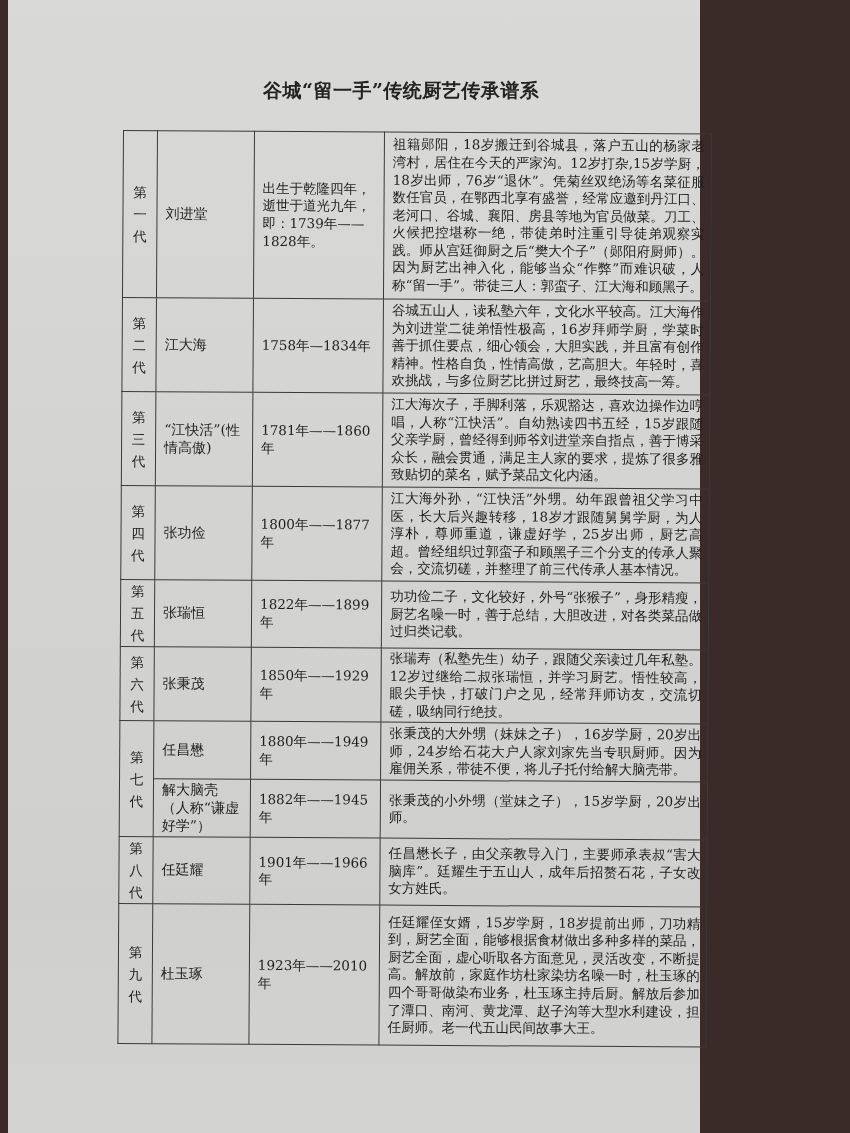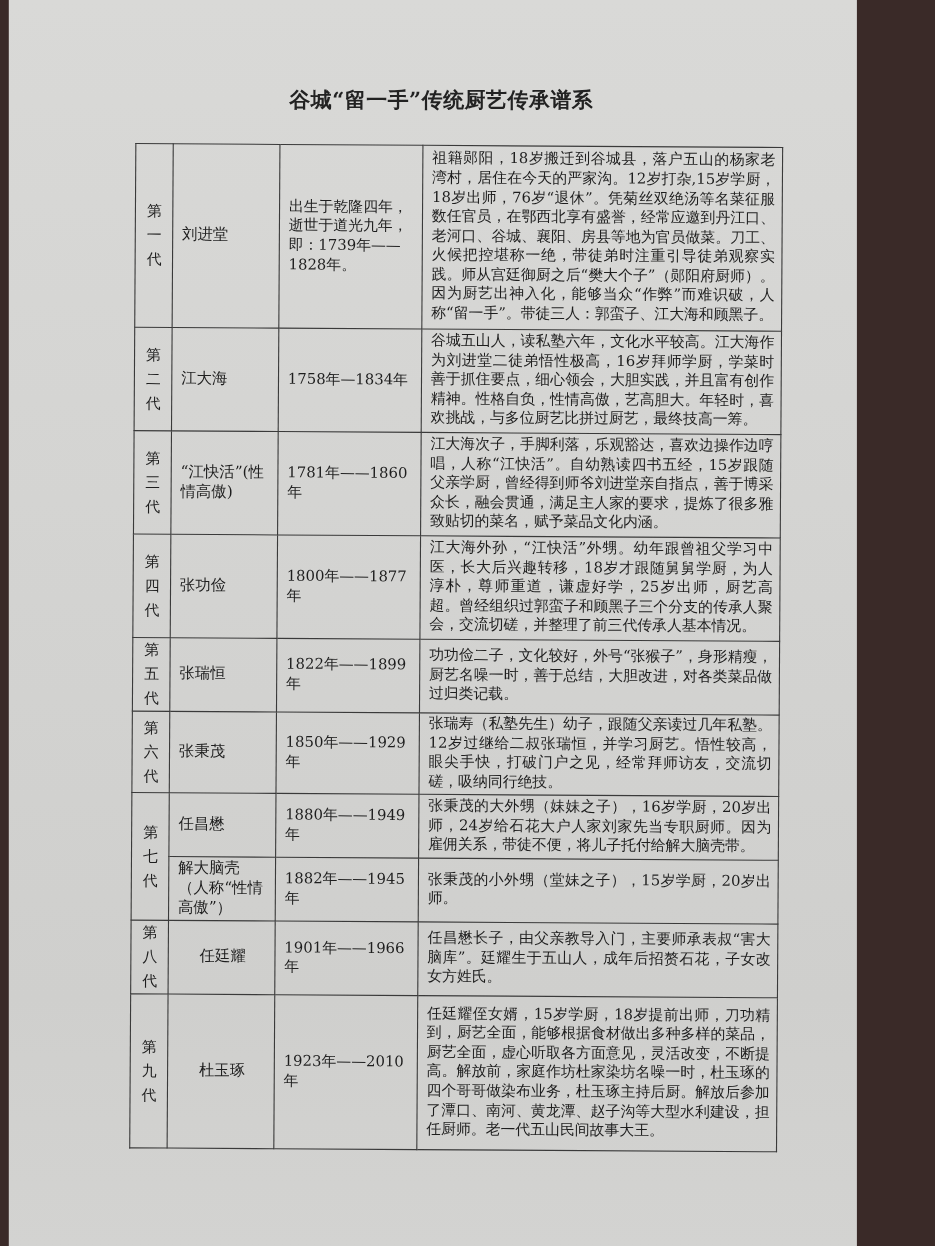--- a/index.html
+++ b/index.html
@@ -3,43 +3,43 @@
 <meta charset="utf-8">
 <style>
   html, body { margin: 0; padding: 0; }
   body {
     width: 850px; height: 1133px; overflow: hidden;
     background: #3a2a28;
     font-family: "DejaVu Serif", "Liberation Serif", serif;
     position: relative;
   }
   .paper {
-    position: absolute; left: 8px; top: 0; width: 771px; height: 1133px;
+    position: absolute; left: 8px; top: 0; width: 692px; height: 1133px;
     background: linear-gradient(180deg, #d9d9d7 0%, #d4d4d2 40%, #cfcfcd 80%, #d3d3d1 100%);
   }
   .title {
     position: absolute; left: 255px; top: 78px; width: 340px;
     font-size: 19px; font-weight: bold; color: #222;
     letter-spacing: 0.5px; white-space: nowrap;
   }
   table.lineage {
     position: absolute; left: 115px; top: 130px;
     width: 589px; border-collapse: collapse;
     color: #1e1e1e; font-size: 13.5px; line-height: 17.6px;
     transform: rotate(0.35deg); transform-origin: top left;
   }
   table.lineage td {
     border: 1.3px solid #3a3a3a; vertical-align: middle; padding: 0;
   }
   td.gen { width: 33px; text-align: center; font-size: 13.5px; line-height: 22px; }
-  td.gen span { display: block; width: 14px; margin: 0 auto; word-break: break-all; text-align: right; }
+  td.gen span { display: block; width: 14px; margin: 0 auto; word-break: break-all; }
   td.name { width: 82px; padding: 2px 6px 2px 8px !important; font-size: 14px; }
   td.dates { width: 115px; padding: 2px 6px 2px 8px !important; font-size: 13.5px; }
   td.desc { padding: 1px 6px 2px 8px !important; text-align: justify; font-size: 13.5px; }
-  .center { text-align: center; }
+  .center { }
 </style>
 </head>
 <body>
 
 <div class="paper">
   <div class="title">谷城“留一手”传统厨艺传承谱系</div>
 
   <table class="lineage">
     <tbody>
 
@@ -100,21 +100,21 @@
       <tr style="height:58px;">
         <td class="gen" rowspan="2">
             <span>第七代</span>
           </td>
         <td class="name">任昌懋</td>
         <td class="dates">1880年——1949年</td>
         <td class="desc">张秉茂的大外甥（妹妹之子），16岁学厨，20岁出师，24岁给石花大户人家刘家先当专职厨师。因为雇佣关系，带徒不便，将儿子托付给解大脑壳带。</td>
       </tr>
 
       <tr style="height:56px;">
-        <td class="name">解大脑壳（人称“性情高傲”）</td>
+        <td class="name">解大脑壳（人称“谦虚好学”）</td>
         <td class="dates">1882年——1945年</td>
         <td class="desc">张秉茂的小外甥（堂妹之子），15岁学厨，20岁出师。</td>
       </tr>
 
       <tr style="height:64px;">
         <td class="gen">
             <span>第八代</span>
           </td>
         <td class="name center">任廷耀</td>
         <td class="dates">1901年——1966年</td>

